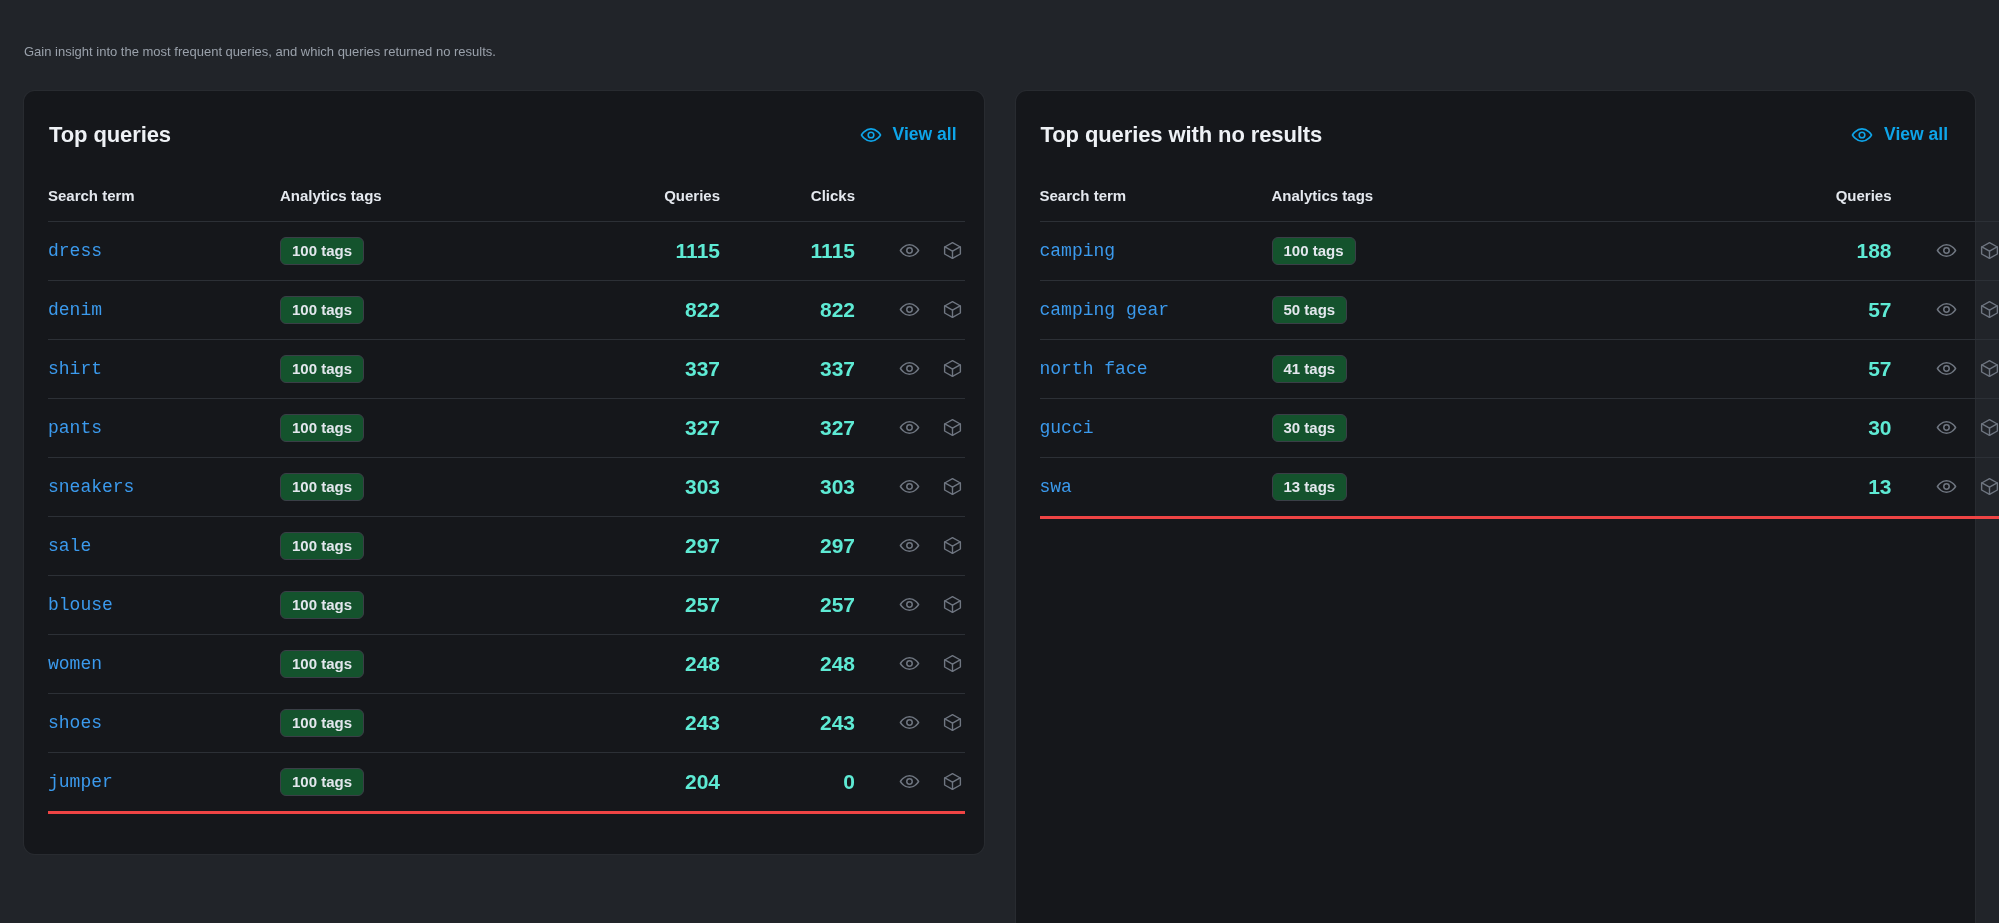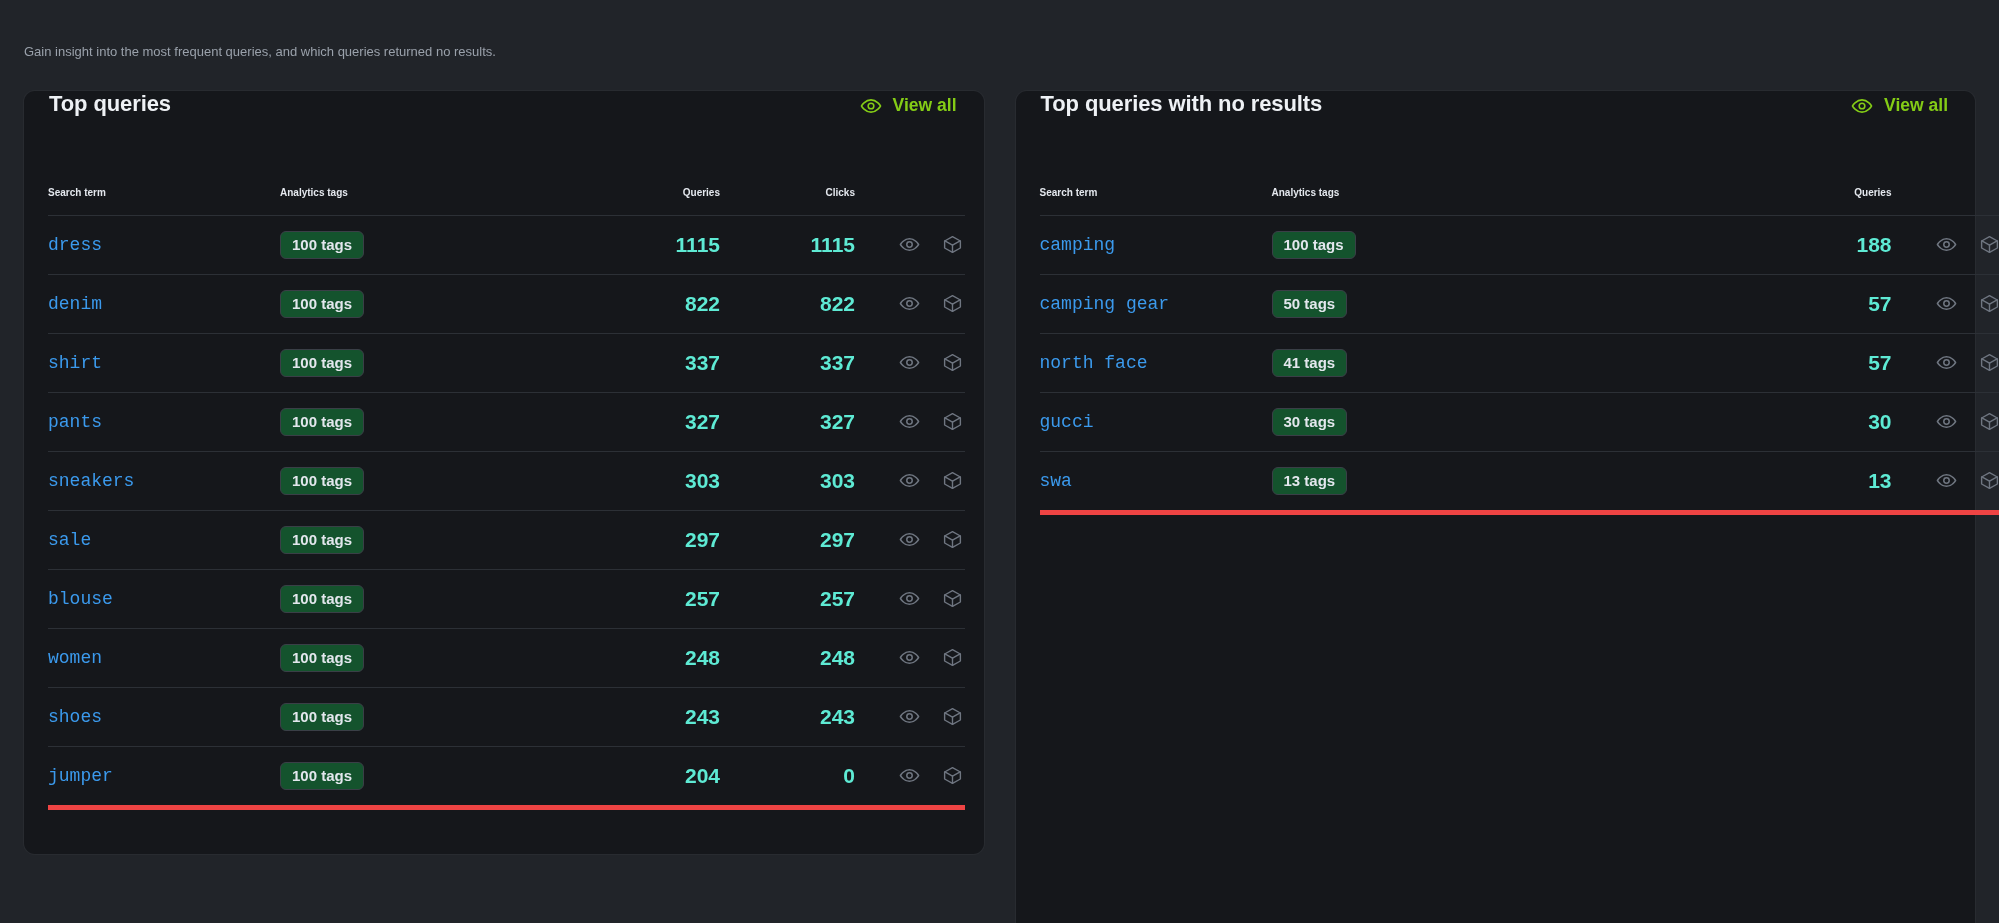--- a/index.html
+++ b/index.html
@@ -59,70 +59,70 @@
     flex: 1 1 0;
     min-width: 0;
     padding: 0 24px 24px 24px;
     box-shadow: 0 0 0 1px rgba(255,255,255,0.035);
   }
   .card-left { height: 763px; }
   .card-right { height: 880px; }
 
   .card-head {
     display: flex;
-    align-items: flex-start;
+    align-items: center;
     justify-content: space-between;
     height: 88px;
     padding: 0 1px;
   }
   .card-title {
     font-size: 22px;
     font-weight: 700;
     color: #eef1f5;
     letter-spacing: -0.1px;
   }
   .view-all {
     display: flex;
     align-items: center;
     gap: 11px;
-    color: #84cc16;
+    color: #0ea5e9;
     font-size: 17.5px;
     font-weight: 600;
     cursor: pointer;
     padding: 4px 2px;
   }
   .view-all svg { display: block; }
 
   
   table {
     width: 100%;
     border-collapse: collapse;
     table-layout: fixed;
   }
   thead th {
-    font-size: 10px;
+    font-size: 15px;
     font-weight: 700;
     color: #e4e8ee;
     text-align: left;
     padding: 8px 0 17px 0;
     border-bottom: 1px solid #2c3036;
     white-space: nowrap;
   }
   th.num, td.num { text-align: right; }
   th.acts, td.acts { text-align: right; }
 
   tbody td {
     padding: 15px 0;
     border-bottom: 1px solid #2c3036;
     font-size: 18px;
     color: #e7ebf1;
     vertical-align: middle;
     height: 58px;
   }
-  tbody tr:last-child td { border-bottom: 5px solid #ef4444; }
+  tbody tr:last-child td { border-bottom: 3px solid #ef4444; }
 
   .term {
     color: #3b9aed;
     font-size: 18px;
     cursor: pointer;
     font-family: Liberation Mono, monospace;
   }
 
   .tag-pill {
     display: inline-block;

